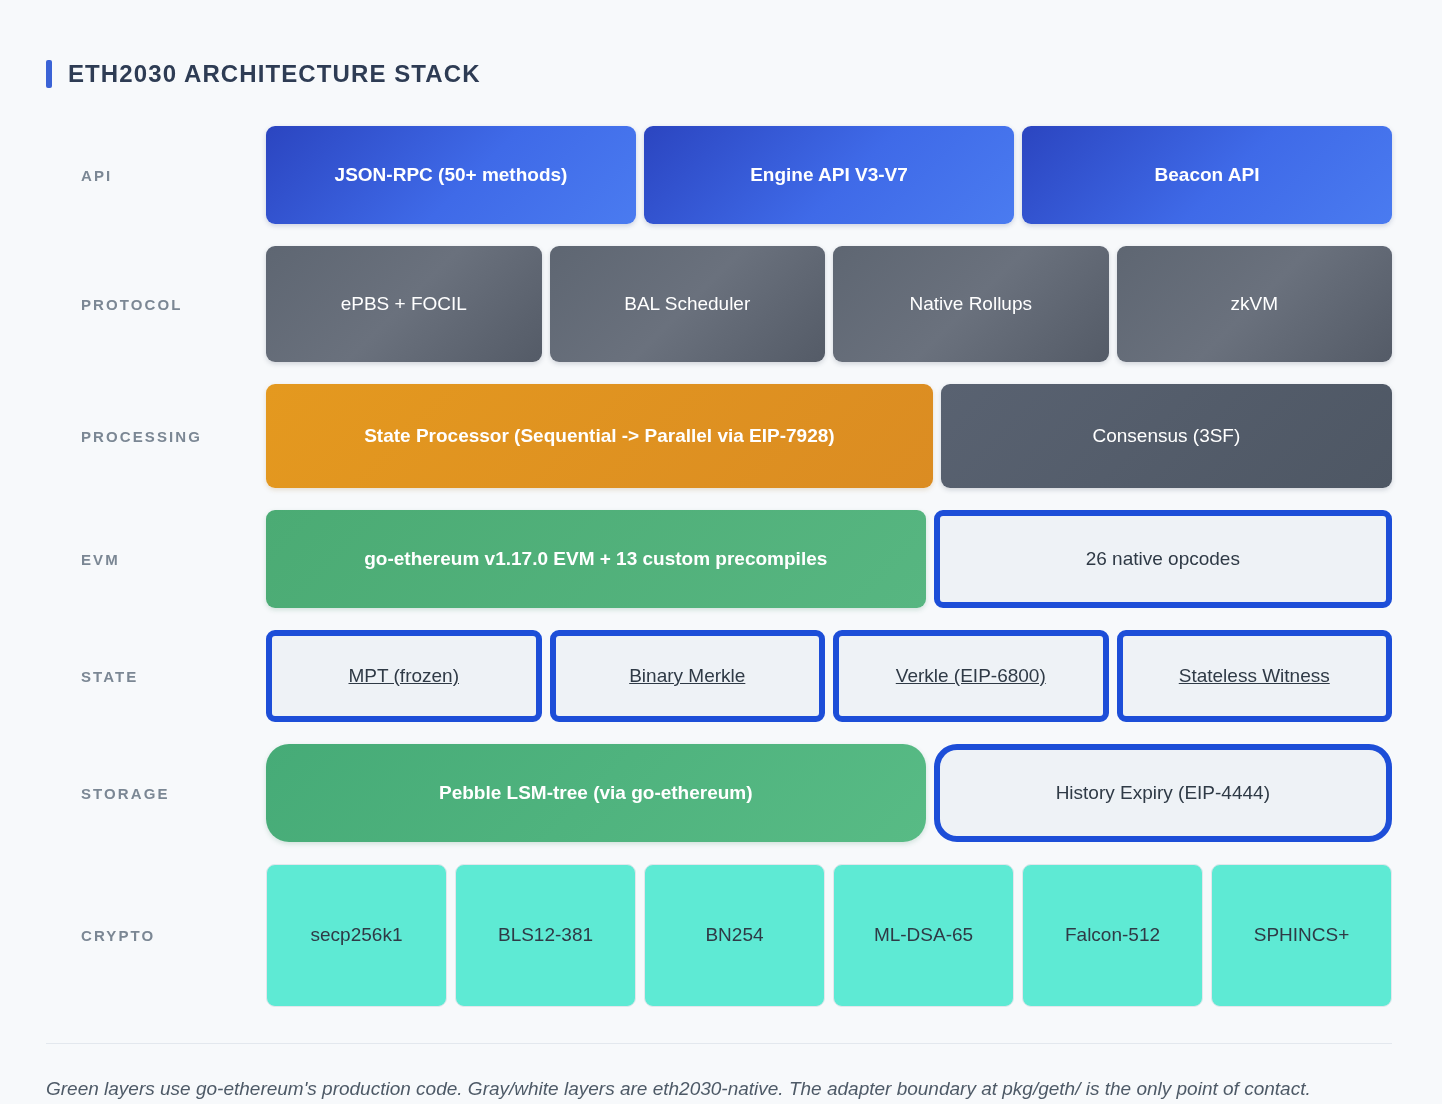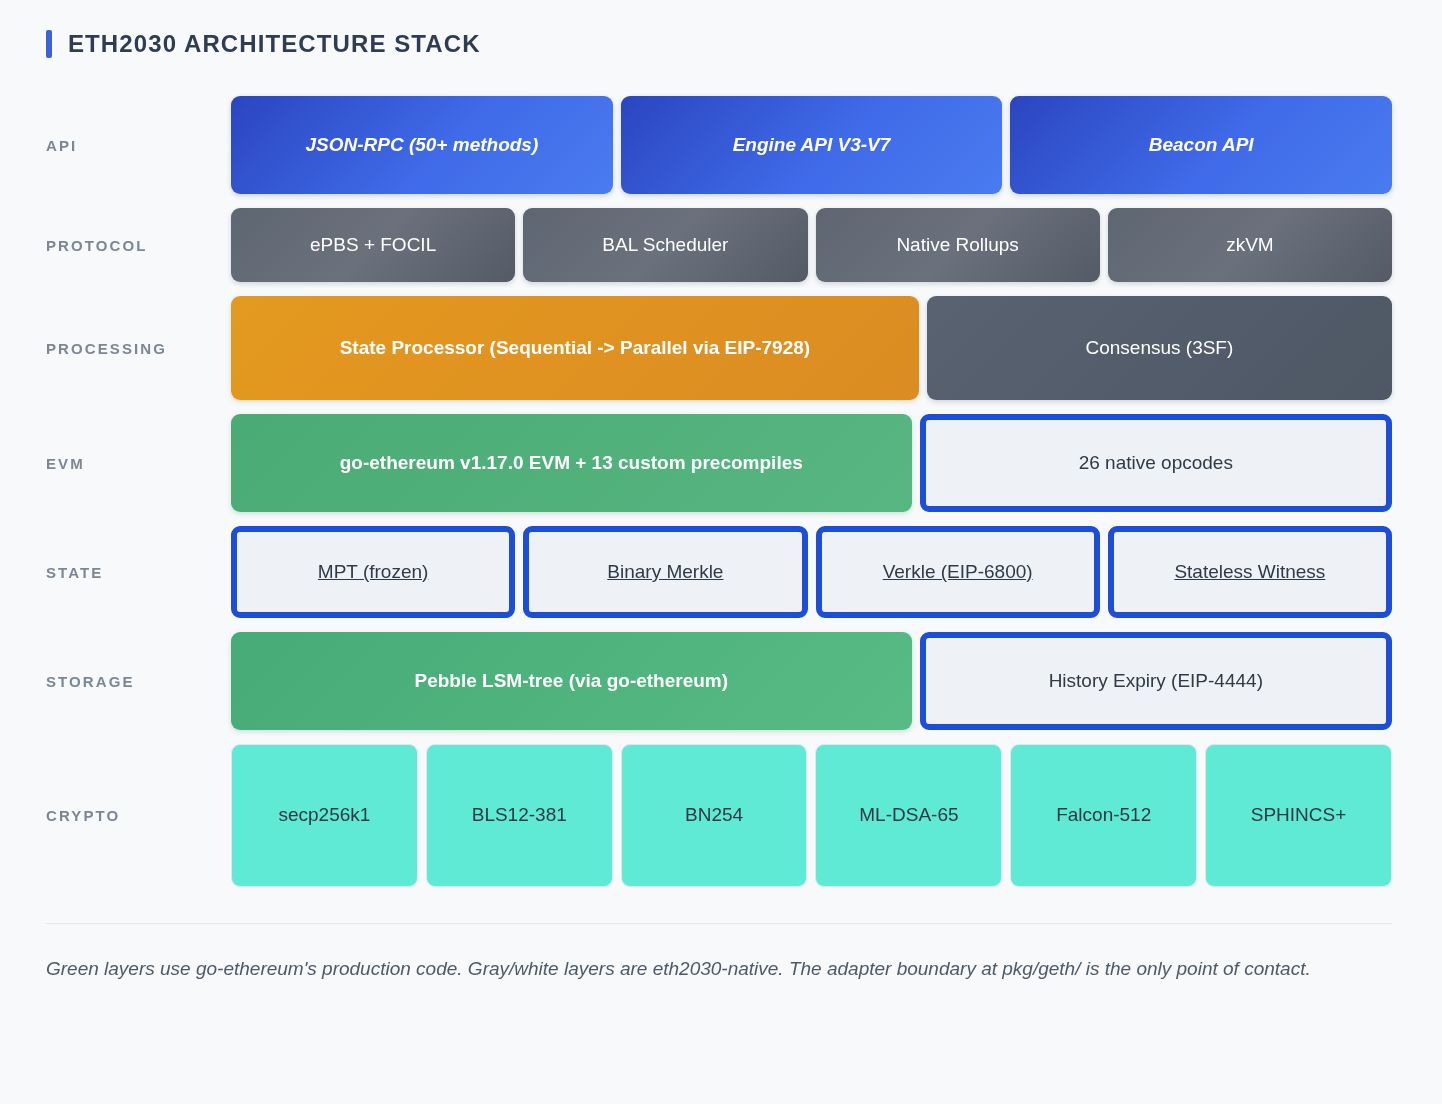--- a/index.html
+++ b/index.html
@@ -12,21 +12,21 @@
     background: #f7f9fb;
     font-family: "Liberation Sans", sans-serif;
     color: #2f3a46;
     overflow: hidden;
   }
   .page {
     position: relative;
     width: 1442px;
     height: 1104px;
     box-sizing: border-box;
-    padding: 30px 50px 0 46px;
+    padding: 60px 50px 0 46px;
   }
 
   
   .title-row {
     display: flex;
     align-items: center;
     gap: 16px;
     margin-bottom: 38px;
   }
   .title-bar {
@@ -39,21 +39,22 @@
     font-size: 24px;
     font-weight: bold;
     letter-spacing: 1.1px;
     color: #2e3c54;
   }
 
   
   .stack {
     display: flex;
     flex-direction: column;
-    gap: 14px;
+    gap: 22px;
+    margin-left: 35px;
   }
   .row {
     display: flex;
     align-items: stretch;
   }
   .row-label {
     width: 185px;
     flex: 0 0 185px;
     display: flex;
     align-items: center;
@@ -76,34 +77,33 @@
     justify-content: center;
     text-align: center;
     padding: 0 10px;
     box-sizing: border-box;
     font-size: 19px;
     line-height: 1.28;
   }
 
   
   .r-api .cell      { height: 98px; }
-  .r-protocol .cell { height: 74px; }
+  .r-protocol .cell { height: 116px; }
   .r-processing .cell { height: 104px; }
   .r-evm .cell      { height: 98px; }
   .r-state .cell    { height: 92px; text-decoration: underline; }
-  .r-storage .cell  { height: 98px; }
+  .r-storage .cell  { height: 98px; border-radius: 23px; }
   .r-crypto .cell   { height: 143px; font-size: 19px; }
 
   
   .s-blue {
     background: linear-gradient(135deg, #2b45c0 0%, #3f6ae8 55%, #4a7bf0 100%);
     color: #ffffff;
     font-weight: bold;
     box-shadow: 0 2px 5px rgba(40,60,120,0.20);
-    font-style: italic;
   }
   .s-gray {
     background: linear-gradient(135deg, #5e6672 0%, #6a717d 50%, #545b67 100%);
     color: #ffffff;
     box-shadow: 0 2px 5px rgba(40,50,70,0.18);
   }
   .s-graydark {
     background: linear-gradient(135deg, #596271 0%, #4e5764 100%);
     color: #ffffff;
     box-shadow: 0 2px 5px rgba(40,50,70,0.18);

